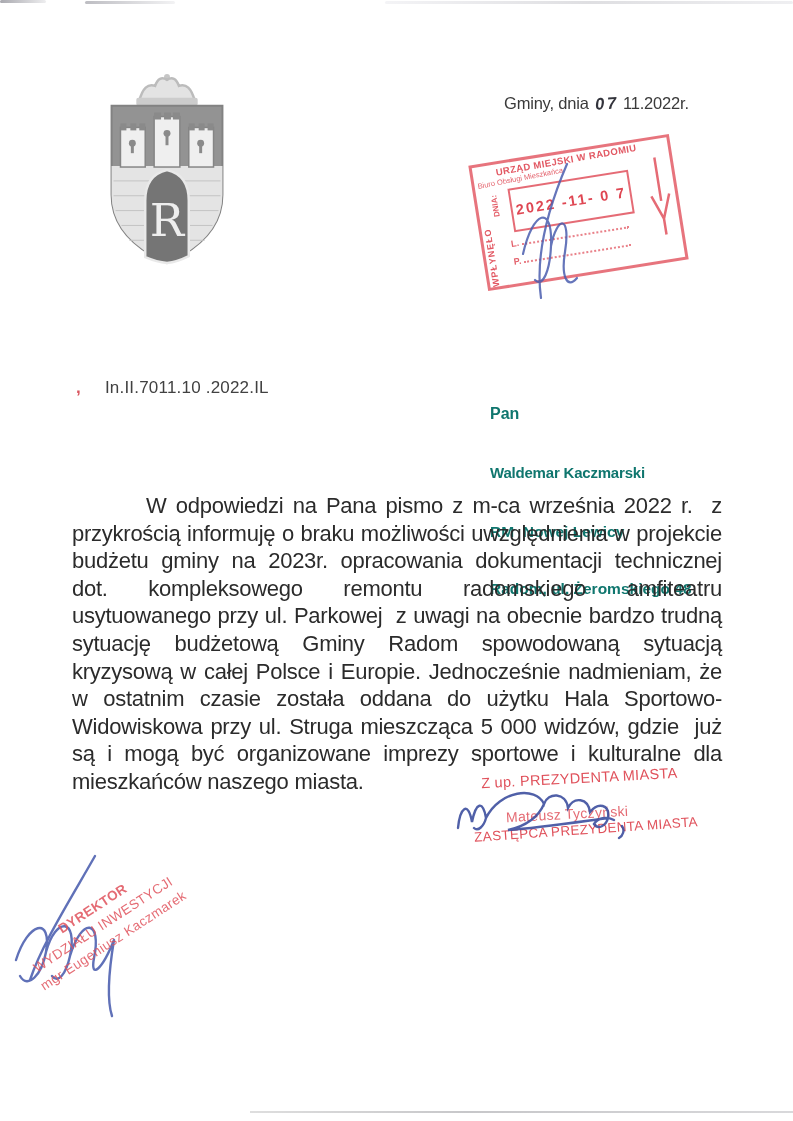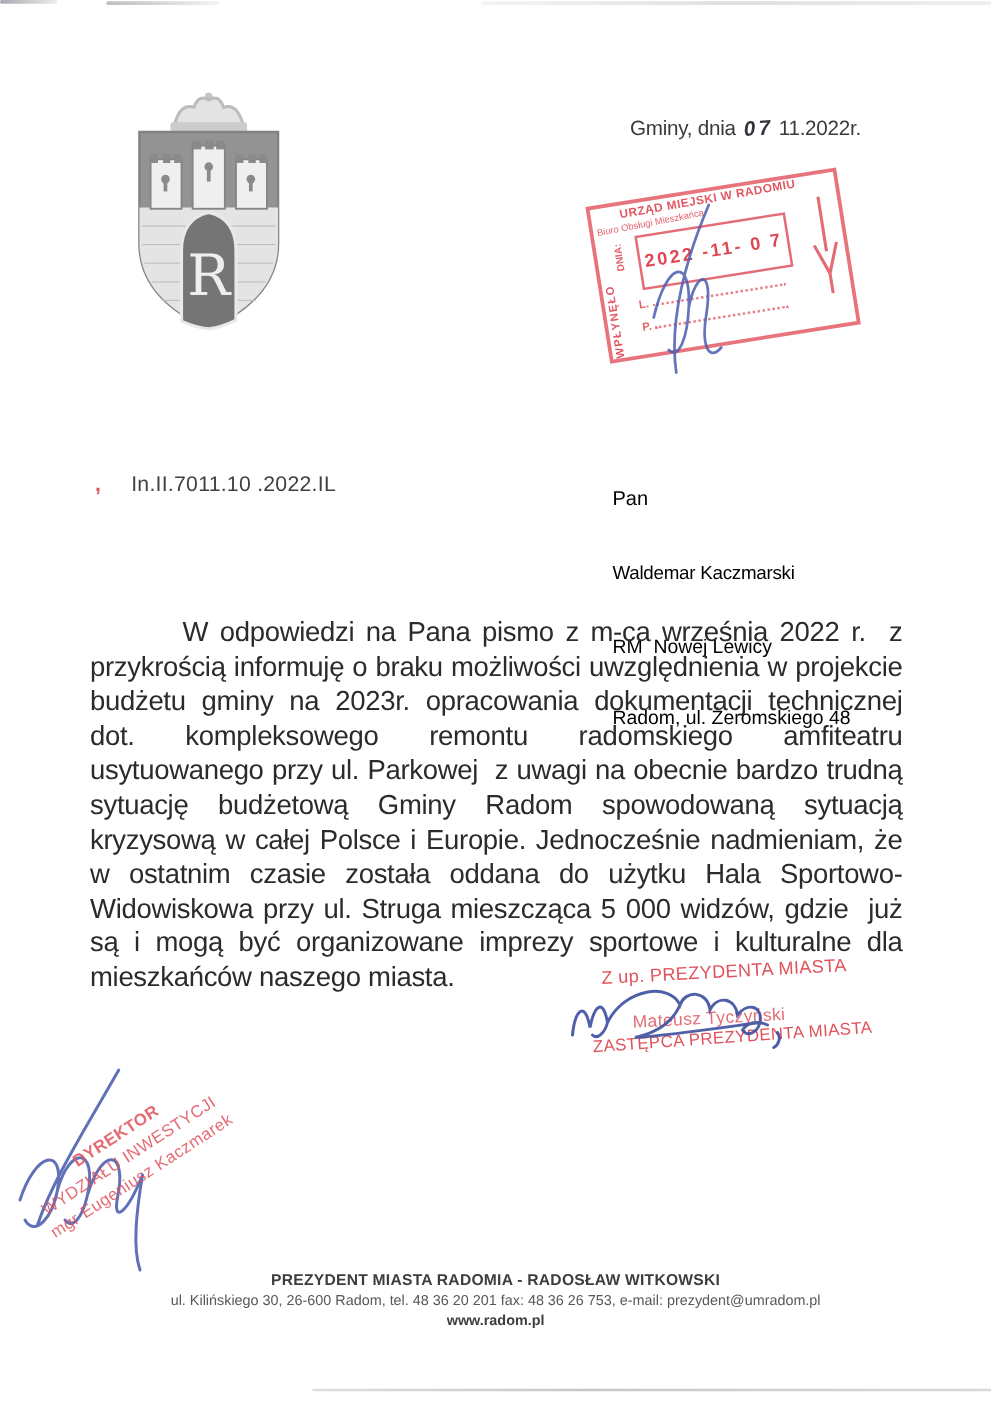--- a/index.html
+++ b/index.html
@@ -46,21 +46,21 @@
   .rs-row { position:absolute; left:27px; font-size:9px; font-weight:bold; opacity:.85; }
   .rs-row .dots { display:inline-block; width:108px; border-bottom:2px dotted rgba(223,70,82,.8); margin-left:3px; }
   .rs-row1 { top:76px; } .rs-row2 { top:94px; }
   .rs-arrow { position:absolute; right:3px; top:14px; }
 
   
   .reference { left:76px; top:330px; font-size:17px; color:#414141; letter-spacing:.2px;margin-top:48px; }
   .ref-mark { color:#d9565f; font-weight:bold; margin-right:24px; }
 
   
-  .addressee { left:490px; top:353px; font-weight:normal; color:#000000; white-space:pre; }
+  .addressee { left:490px; top:367px; font-weight:bold; color:#0f766e; white-space:pre; }
   .addr-0 { font-size:16px; line-height:22px; }
   .addr-1 { font-size:15px; line-height:24px; letter-spacing:-.2px; }
   .addr-2, .addr-3, .addr-4 { font-size:15.5px; line-height:21px; }
 
   
   .body-par { left:72px; top:492px; width:650px; font-size:22px; line-height:27.6px;
     text-align:justify; text-indent:74px; color:#2b2b2b; letter-spacing:-.25px; white-space:pre-wrap; }
 
   
   .stamp-red { color:#e0525c; }
@@ -180,19 +180,14 @@
 
   <svg class="abs dir-signature" viewBox="0 0 195 172">
     <path d="M95,8 C70,52 42,96 30,132 M16,112 C28,74 52,68 46,104 C42,126 28,142 20,128 M46,104 C56,68 78,70 70,108 C66,126 58,136 52,128 M70,108 C82,68 102,72 94,110 C90,132 102,122 114,92 M114,92 C109,122 106,150 112,168" fill="none" stroke="#4a5dae" stroke-width="2.4" stroke-linecap="round" opacity=".88"></path>
   </svg>
   <div class="abs dir-stamp stamp-red">
     <div class="dir-line1">DYREKTOR</div>
     <div>WYDZIAŁU INWESTYCJI</div>
     <div>mgr Eugeniusz Kaczmarek</div>
   </div>
 
-  <div class="abs footer">
-    <div class="ft-1">PREZYDENT MIASTA RADOMIA - RADOSŁAW WITKOWSKI</div>
-    <div class="ft-2">ul. Kilińskiego 30, 26-600 Radom, tel. 48 36 20 201 fax: 48 36 26 753, e-mail: prezydent@umradom.pl</div>
-    <div class="ft-3">www.radom.pl</div>
-  </div>
 
 </div>
 
 </body></html>

